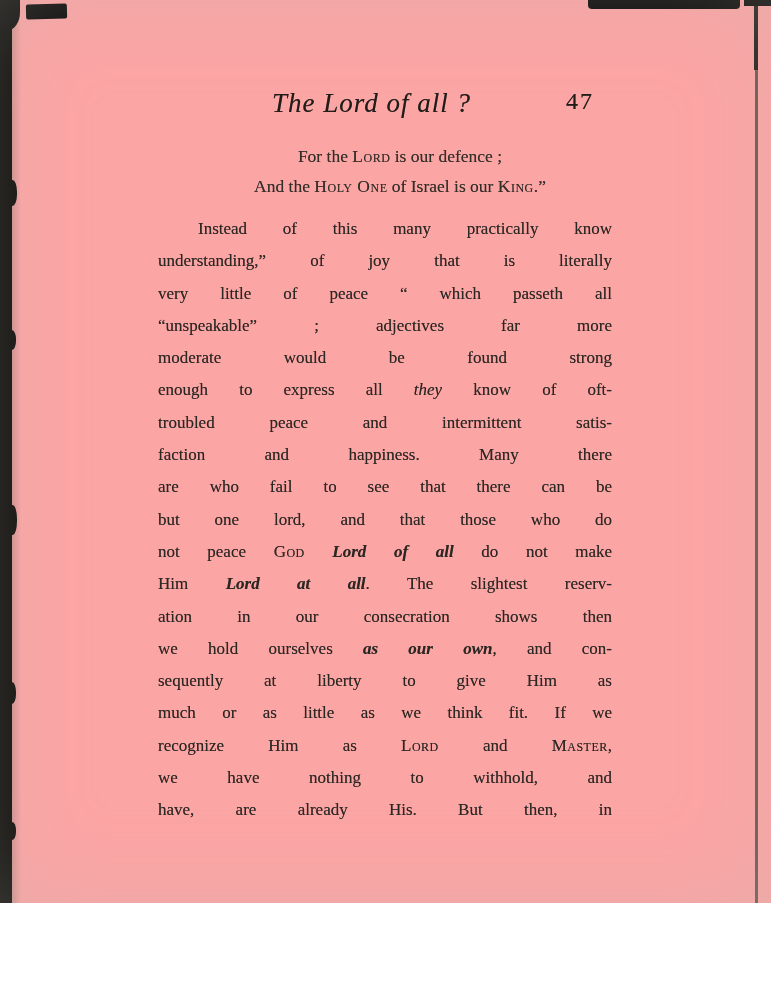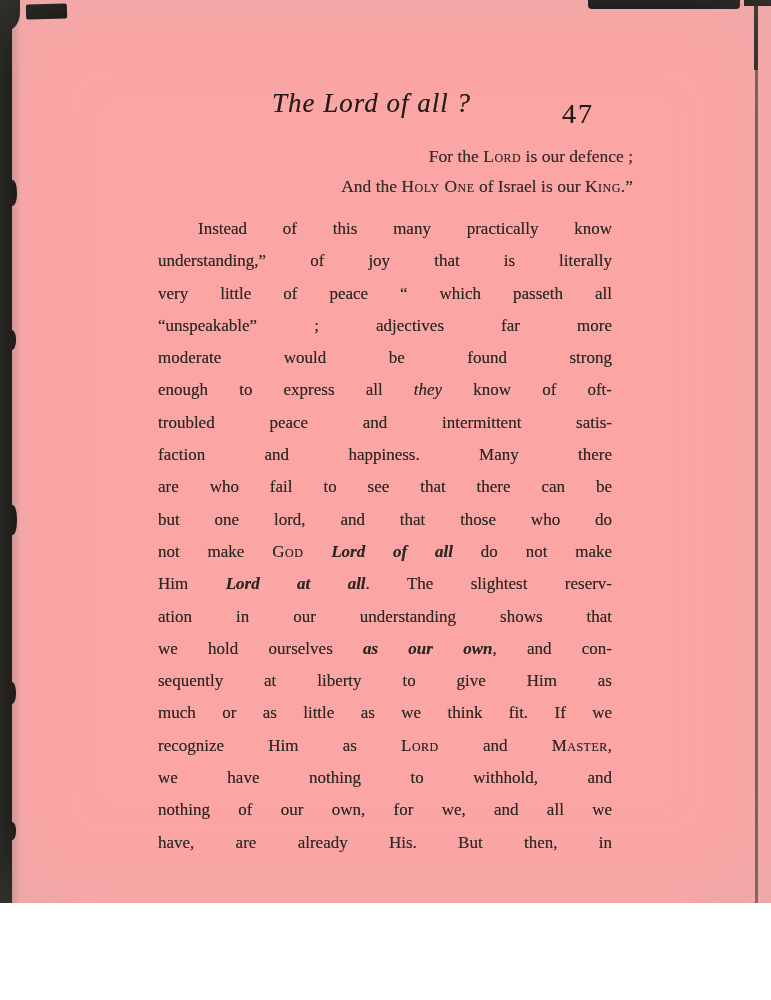--- a/index.html
+++ b/index.html
@@ -15,25 +15,25 @@
     box-shadow:inset 0 0 90px rgba(190,186,176,.30);
   }
   .text-soft{text-shadow:0 0 .6px rgba(43,39,35,.55);}
 
   
   .page-header{position:absolute;left:160px;top:88px;width:454px;height:42px;}
   .running-title{
     position:absolute;left:112px;top:0;
     font-style:italic;font-size:27px;letter-spacing:1px;color:#201d19;white-space:nowrap;
   }
-  .page-number{position:absolute;right:20px;top:10px;font-size:28px;letter-spacing:2px;color:#201d19;margin-left:35px;}
+  .page-number{position:absolute;right:20px;top:0;font-size:24px;letter-spacing:2px;color:#201d19;margin-left:35px;}
 
   
   .quote{position:absolute;left:167px;top:141px;width:466px;font-size:17.5px;line-height:30px;color:#322e28;}
-  .quote .tline{text-align:right;white-space:nowrap;}
+  .quote .tline{text-align:center;white-space:nowrap;}
 
   
   .body-text{position:absolute;left:158px;top:213px;width:454px;font-size:17px;line-height:32.3px;color:#2b2723;}
   .body-text .tline{text-align:justify;text-align-last:justify;}
   .body-text .tline:first-child{text-indent:40px;}
 
   .sc{font-variant:small-caps;letter-spacing:.5px;}
   .i{font-style:italic;}
   .bi{font-style:italic;font-weight:bold;}
 
@@ -98,25 +98,24 @@
       <div class="tline"><span>Instead of this many practically know</span></div>
       <div class="tline"><span>understanding,” of joy that is literally</span></div>
       <div class="tline"><span>very little of peace “ which passeth all</span></div>
       <div class="tline"><span>“unspeakable” ; adjectives far more</span></div>
       <div class="tline"><span>moderate would be found strong</span></div>
       <div class="tline"><span>enough to express all </span><span class="i">they</span><span> know of oft-</span></div>
       <div class="tline"><span>troubled peace and intermittent satis-</span></div>
       <div class="tline"><span>faction and happiness. Many there</span></div>
       <div class="tline"><span>are who fail to see that there can be</span></div>
       <div class="tline"><span>but one lord, and that those who do</span></div>
-      <div class="tline"><span>not make </span><span class="sc">God</span><span> </span><span class="bi">Lord of all</span><span> do not make</span></div>
+      <div class="tline"><span>not peace </span><span class="sc">God</span><span> </span><span class="bi">Lord of all</span><span> do not make</span></div>
       <div class="tline"><span>Him </span><span class="bi">Lord at all</span><span>. The slightest reserv-</span></div>
-      <div class="tline"><span>ation in our understanding shows that</span></div>
+      <div class="tline"><span>ation in our consecration shows then</span></div>
       <div class="tline"><span>we hold ourselves </span><span class="bi">as our own</span><span>, and con-</span></div>
       <div class="tline"><span>sequently at liberty to give Him as</span></div>
       <div class="tline"><span>much or as little as we think fit. If we</span></div>
       <div class="tline"><span>recognize Him as </span><span class="sc">Lord</span><span> and </span><span class="sc">Master</span><span>,</span></div>
       <div class="tline"><span>we have nothing to withhold, and</span></div>
-      <div class="tline"><span>nothing of our own, for we, and all we</span></div>
       <div class="tline"><span>have, are already His. But then, in</span></div>
     </div>
 
 </div>
 
 </body></html>

